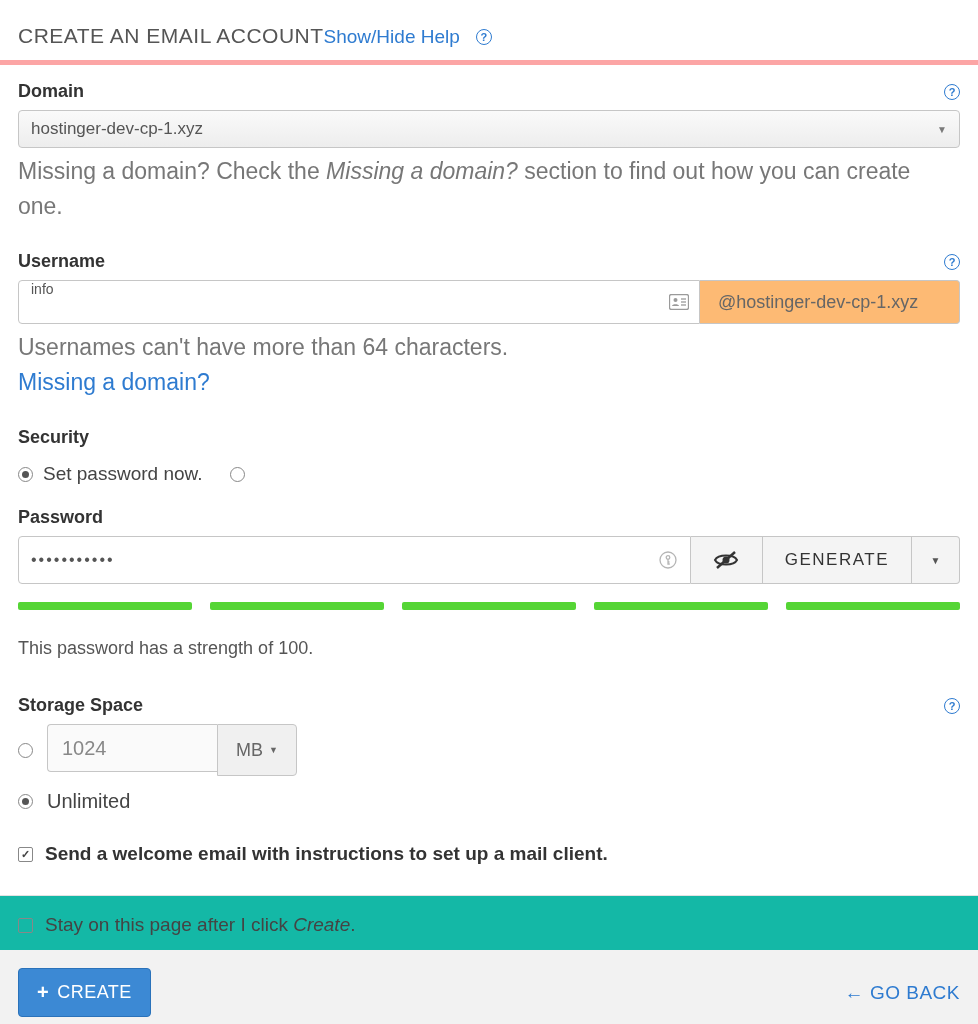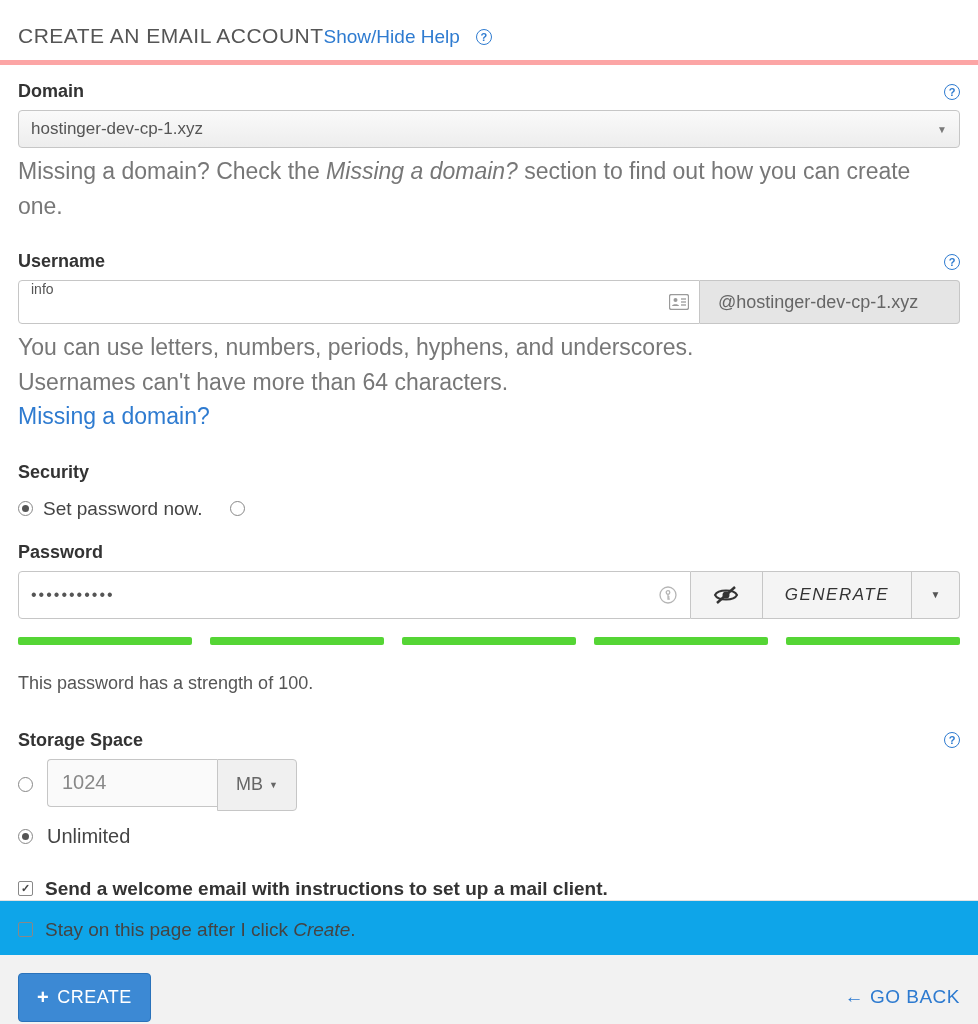--- a/index.html
+++ b/index.html
@@ -93,21 +93,21 @@
       position: relative;
     }
     .text-input .inner-icon {
       position: absolute;
       right: 10px;
       top: 50%;
       transform: translateY(-50%);
       color: #7a7a7a;
     }
     .addon {
-      background: #e5e5e5;
+      background: #fdba74;
       border: 1px solid #c6c6c6;
       border-left: none;
       border-radius: 0 4px 4px 0;
       padding: 0 18px;
       font-size: 18px;
       color: #666;
       display: flex;
       align-items: center;
       min-width: 260px;
     }
@@ -160,21 +160,21 @@
       height: 48px;
       border: 1px solid #c6c6c6;
       border-left: none;
       background: #f4f4f4;
       display: flex;
       align-items: center;
       justify-content: center;
       cursor: pointer;
     }
     .eye-btn { width: 72px; }
-    .gen-btn { padding: 0 22px; font-size: 17px; letter-spacing: 1.5px; color: #333; font-style: italic; }
+    .gen-btn { padding: 0 22px; font-size: 17px; letter-spacing: 1.5px; color: #333; }
     .caret-btn { width: 48px; border-radius: 0 4px 4px 0; }
     .strength-bar {
       display: flex;
       gap: 18px;
       margin-top: 18px;
     }
     .strength-bar .seg {
       flex: 1;
       height: 8px;
       background: #55d535;
@@ -224,23 +224,24 @@
       border-radius: 2px;
       display: inline-flex;
       align-items: center;
       justify-content: center;
       cursor: pointer;
       flex-shrink: 0;
       font-size: 11px;
       color: #444;
     }
     .footer-strip {
-      background: #0ea5e9;
+      background: #14b8a6;
       border-top: 1px solid #e2e2e2;
       padding: 18px 18px 14px 18px;
+      margin-top: 30px;
     }
     .footer-actions {
       padding: 18px 18px 22px 18px;
       display: flex;
       justify-content: space-between;
       align-items: center;
       background: #f2f2f2;
     }
     .btn-primary {
       background: #3c89d4;
@@ -312,21 +313,20 @@
               <line x1="12" y1="8" x2="17" y2="8" stroke="#9a9a9a" stroke-width="1.3"></line>
               <line x1="12" y1="11" x2="17" y2="11" stroke="#9a9a9a" stroke-width="1.3"></line>
             </svg>
         </span>
       </div>
       <div class="addon">
         <span>@hostinger-dev-cp-1.xyz</span>
       </div>
     </div>
     <div class="hint">
-      <div>You can use letters, numbers, periods, hyphens, and underscores.</div>
       <div>Usernames can't have more than 64 characters.</div>
       <div class="link">Missing a domain?</div>
     </div>
   </div>
 
   <div class="field-group" style="margin-bottom:22px">
     <div class="label">
       <span>Security</span>
     </div>
     <div class="radio-row">

